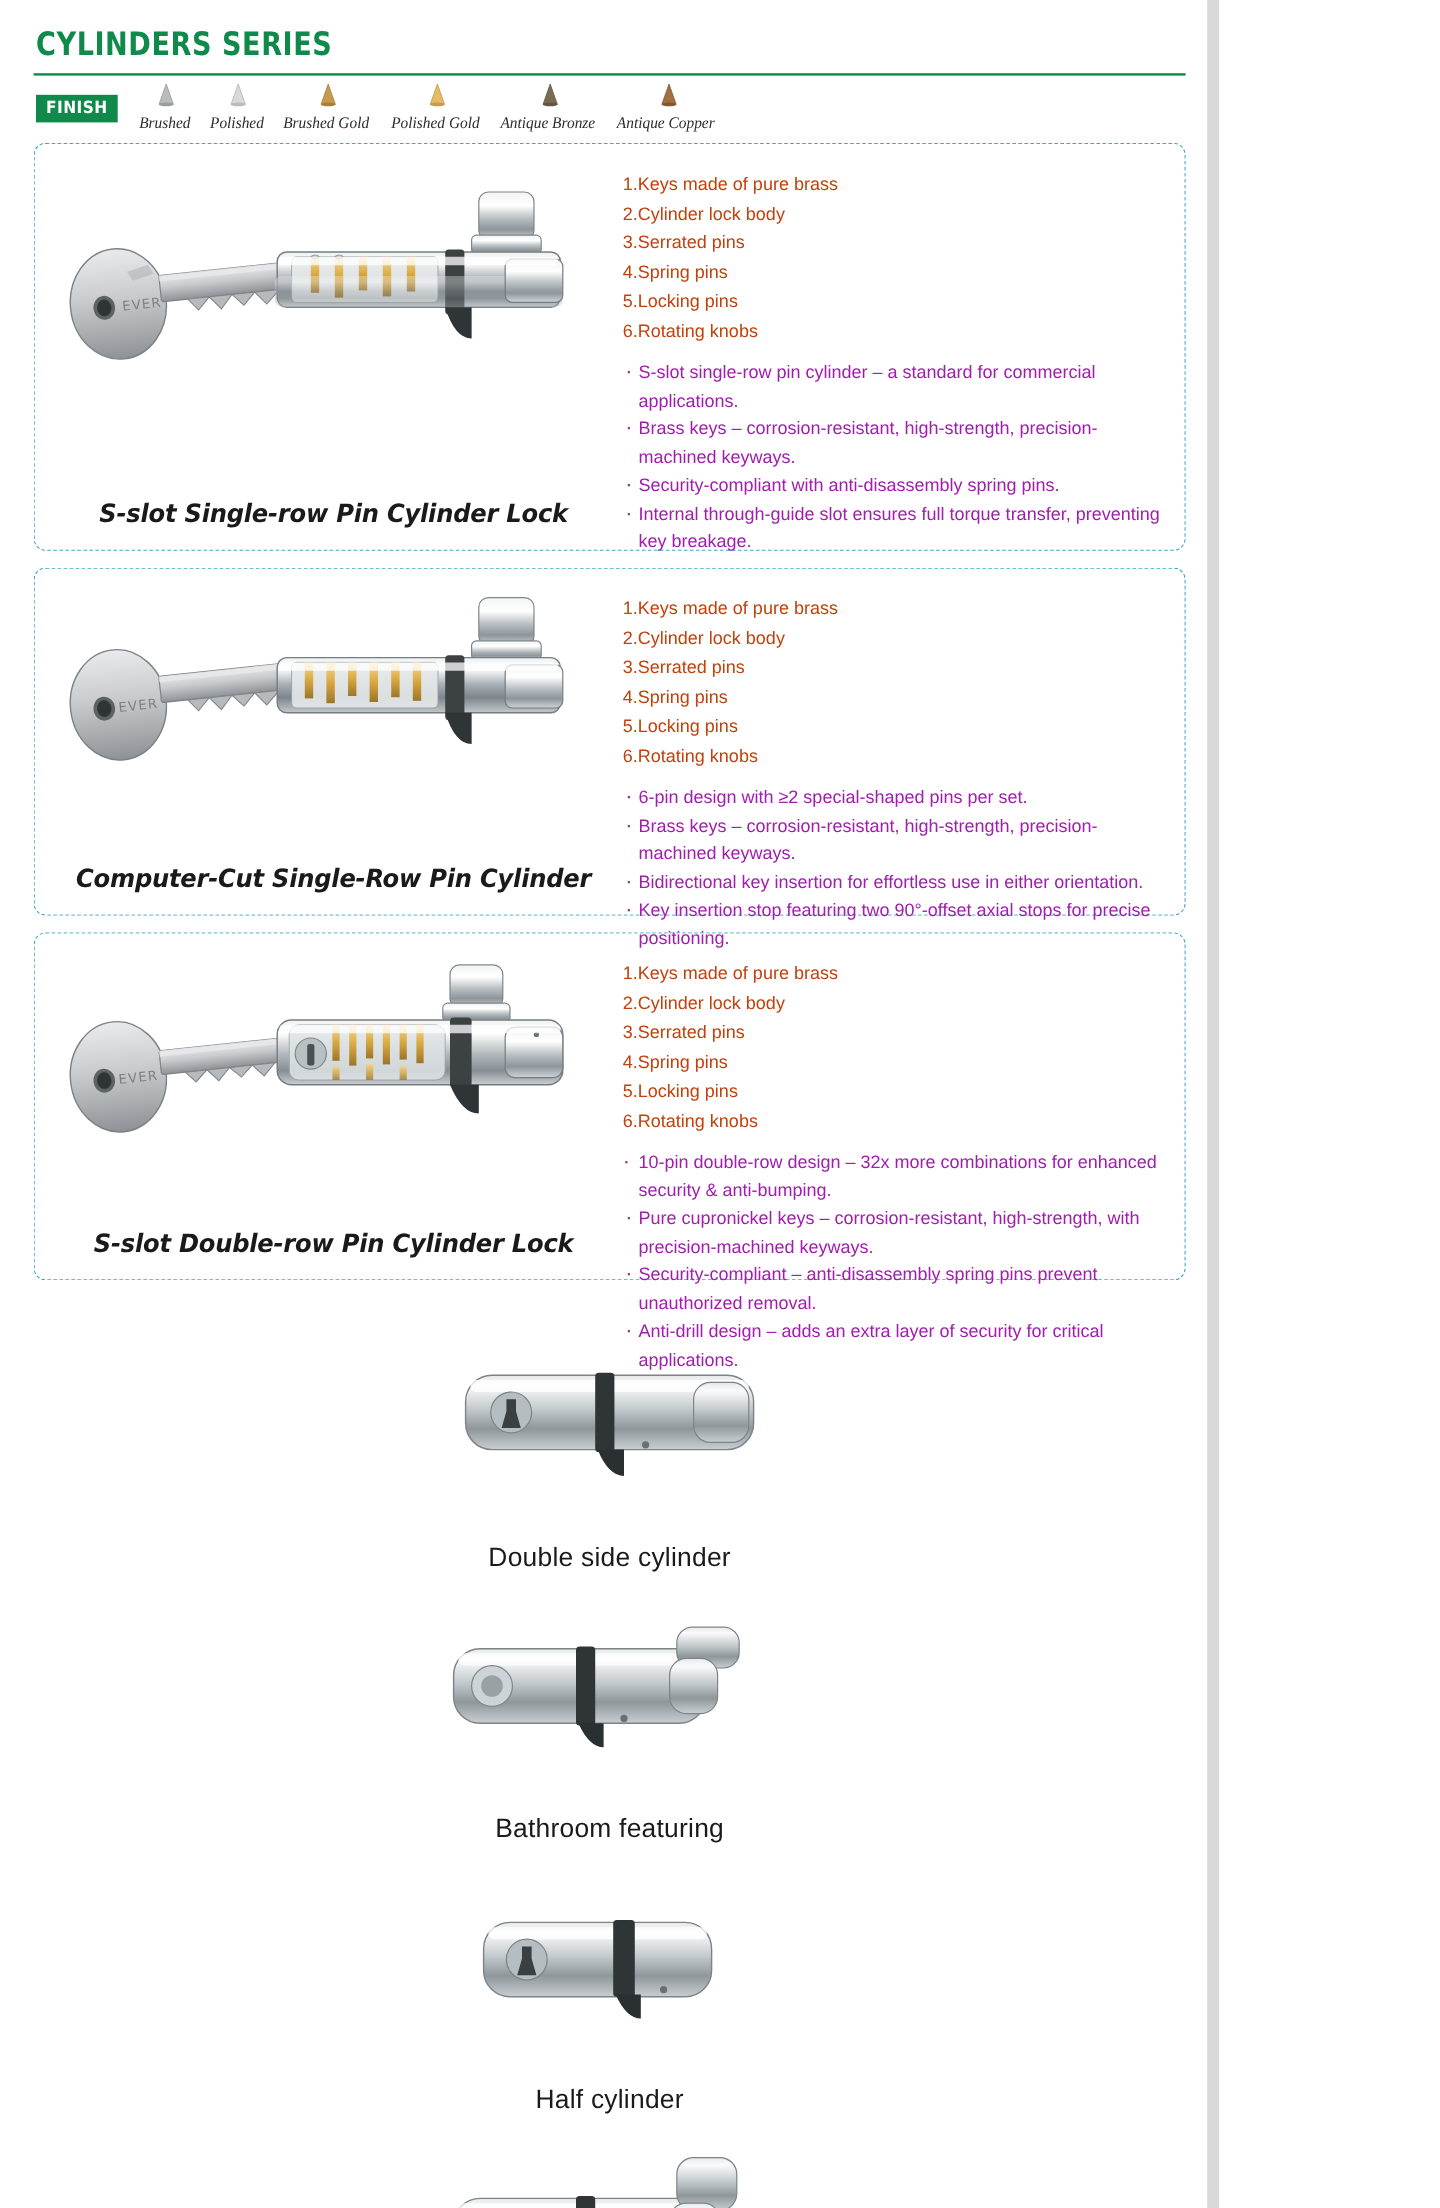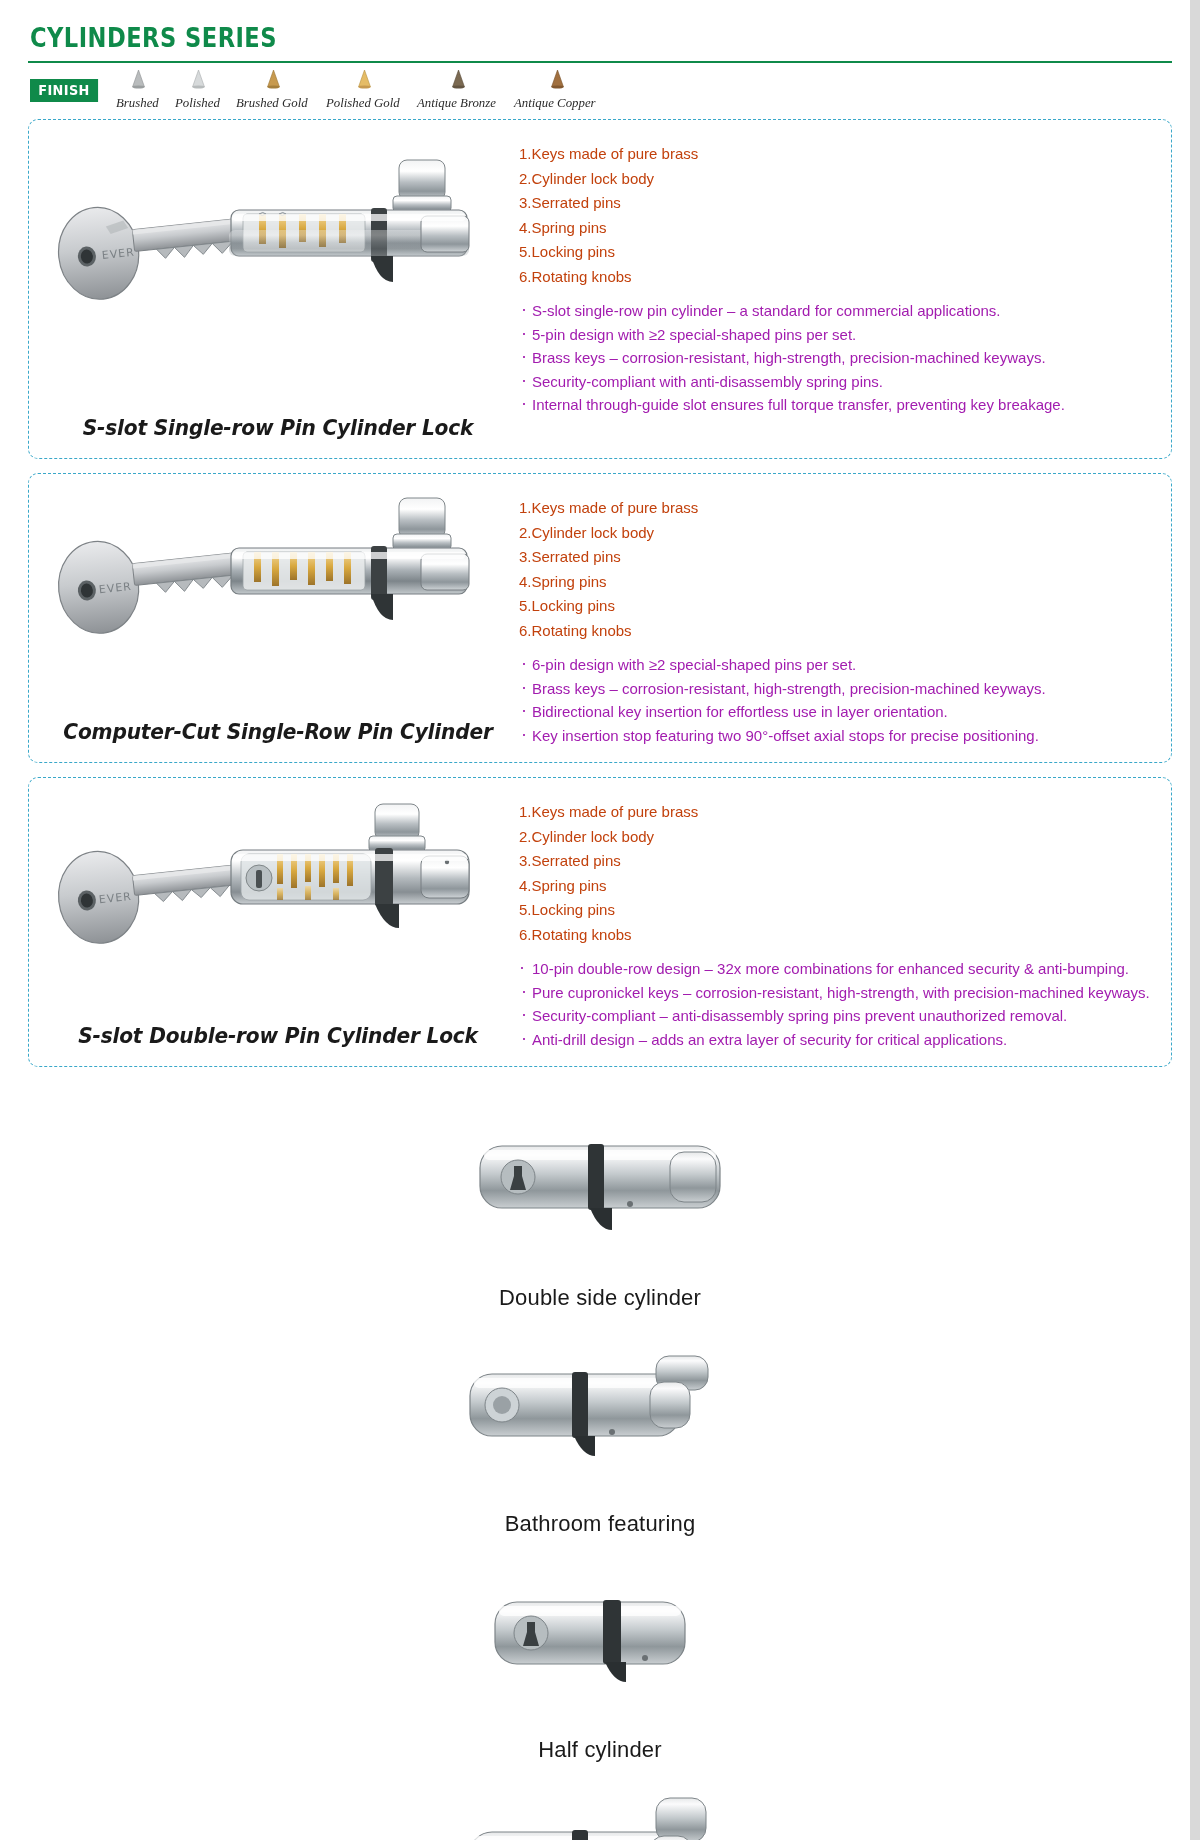--- a/index.html
+++ b/index.html
@@ -12,21 +12,21 @@
     height: 1840px;
     background: #ffffff;
     font-family: "Liberation Sans", sans-serif;
     color: #231f20;
     position: relative;
     overflow: hidden;
   }
 
   
   .page {
-    width: 1200px;
+    width: 1016px;
     height: 1840px;
     padding: 0 28px;
     position: relative;
   }
   .title-row {
     padding-top: 22px;
   }
   .page-title {
     font-family: "DejaVu Sans", sans-serif;
     font-size: 27px;
@@ -326,21 +326,20 @@
       <ul class="numbered">
         <li>1.Keys made of pure brass</li>
         <li>2.Cylinder lock body</li>
         <li>3.Serrated pins</li>
         <li>4.Spring pins</li>
         <li>5.Locking pins</li>
         <li>6.Rotating knobs</li>
       </ul>
       <ul class="bullets">
         <li>S-slot single-row pin cylinder – a standard for commercial applications.</li>
-        <li>5-pin design with ≥2 special-shaped pins per set.</li>
         <li>Brass keys – corrosion-resistant, high-strength, precision-machined keyways.</li>
         <li>Security-compliant with anti-disassembly spring pins.</li>
         <li>Internal through-guide slot ensures full torque transfer, preventing key breakage.</li>
       </ul>
     </div>
   </div>
 
   <div class="panel" style="height:290px;">
     <div class="panel-left">
       <svg class="art-svg" width="460" height="210" viewBox="0 0 460 210">
@@ -405,21 +404,21 @@
         <li>1.Keys made of pure brass</li>
         <li>2.Cylinder lock body</li>
         <li>3.Serrated pins</li>
         <li>4.Spring pins</li>
         <li>5.Locking pins</li>
         <li>6.Rotating knobs</li>
       </ul>
       <ul class="bullets">
         <li>6-pin design with ≥2 special-shaped pins per set.</li>
         <li>Brass keys – corrosion-resistant, high-strength, precision-machined keyways.</li>
-        <li>Bidirectional key insertion for effortless use in layer orientation.</li>
+        <li>Bidirectional key insertion for effortless use in either orientation.</li>
         <li>Key insertion stop featuring two 90°-offset axial stops for precise positioning.</li>
       </ul>
     </div>
   </div>
 
   <div class="panel" style="height:290px;">
     <div class="panel-left">
       <svg class="art-svg" width="460" height="210" viewBox="0 0 460 210">
         <defs>
           <linearGradient id="steel3" x1="0" y1="0" x2="0" y2="1">

